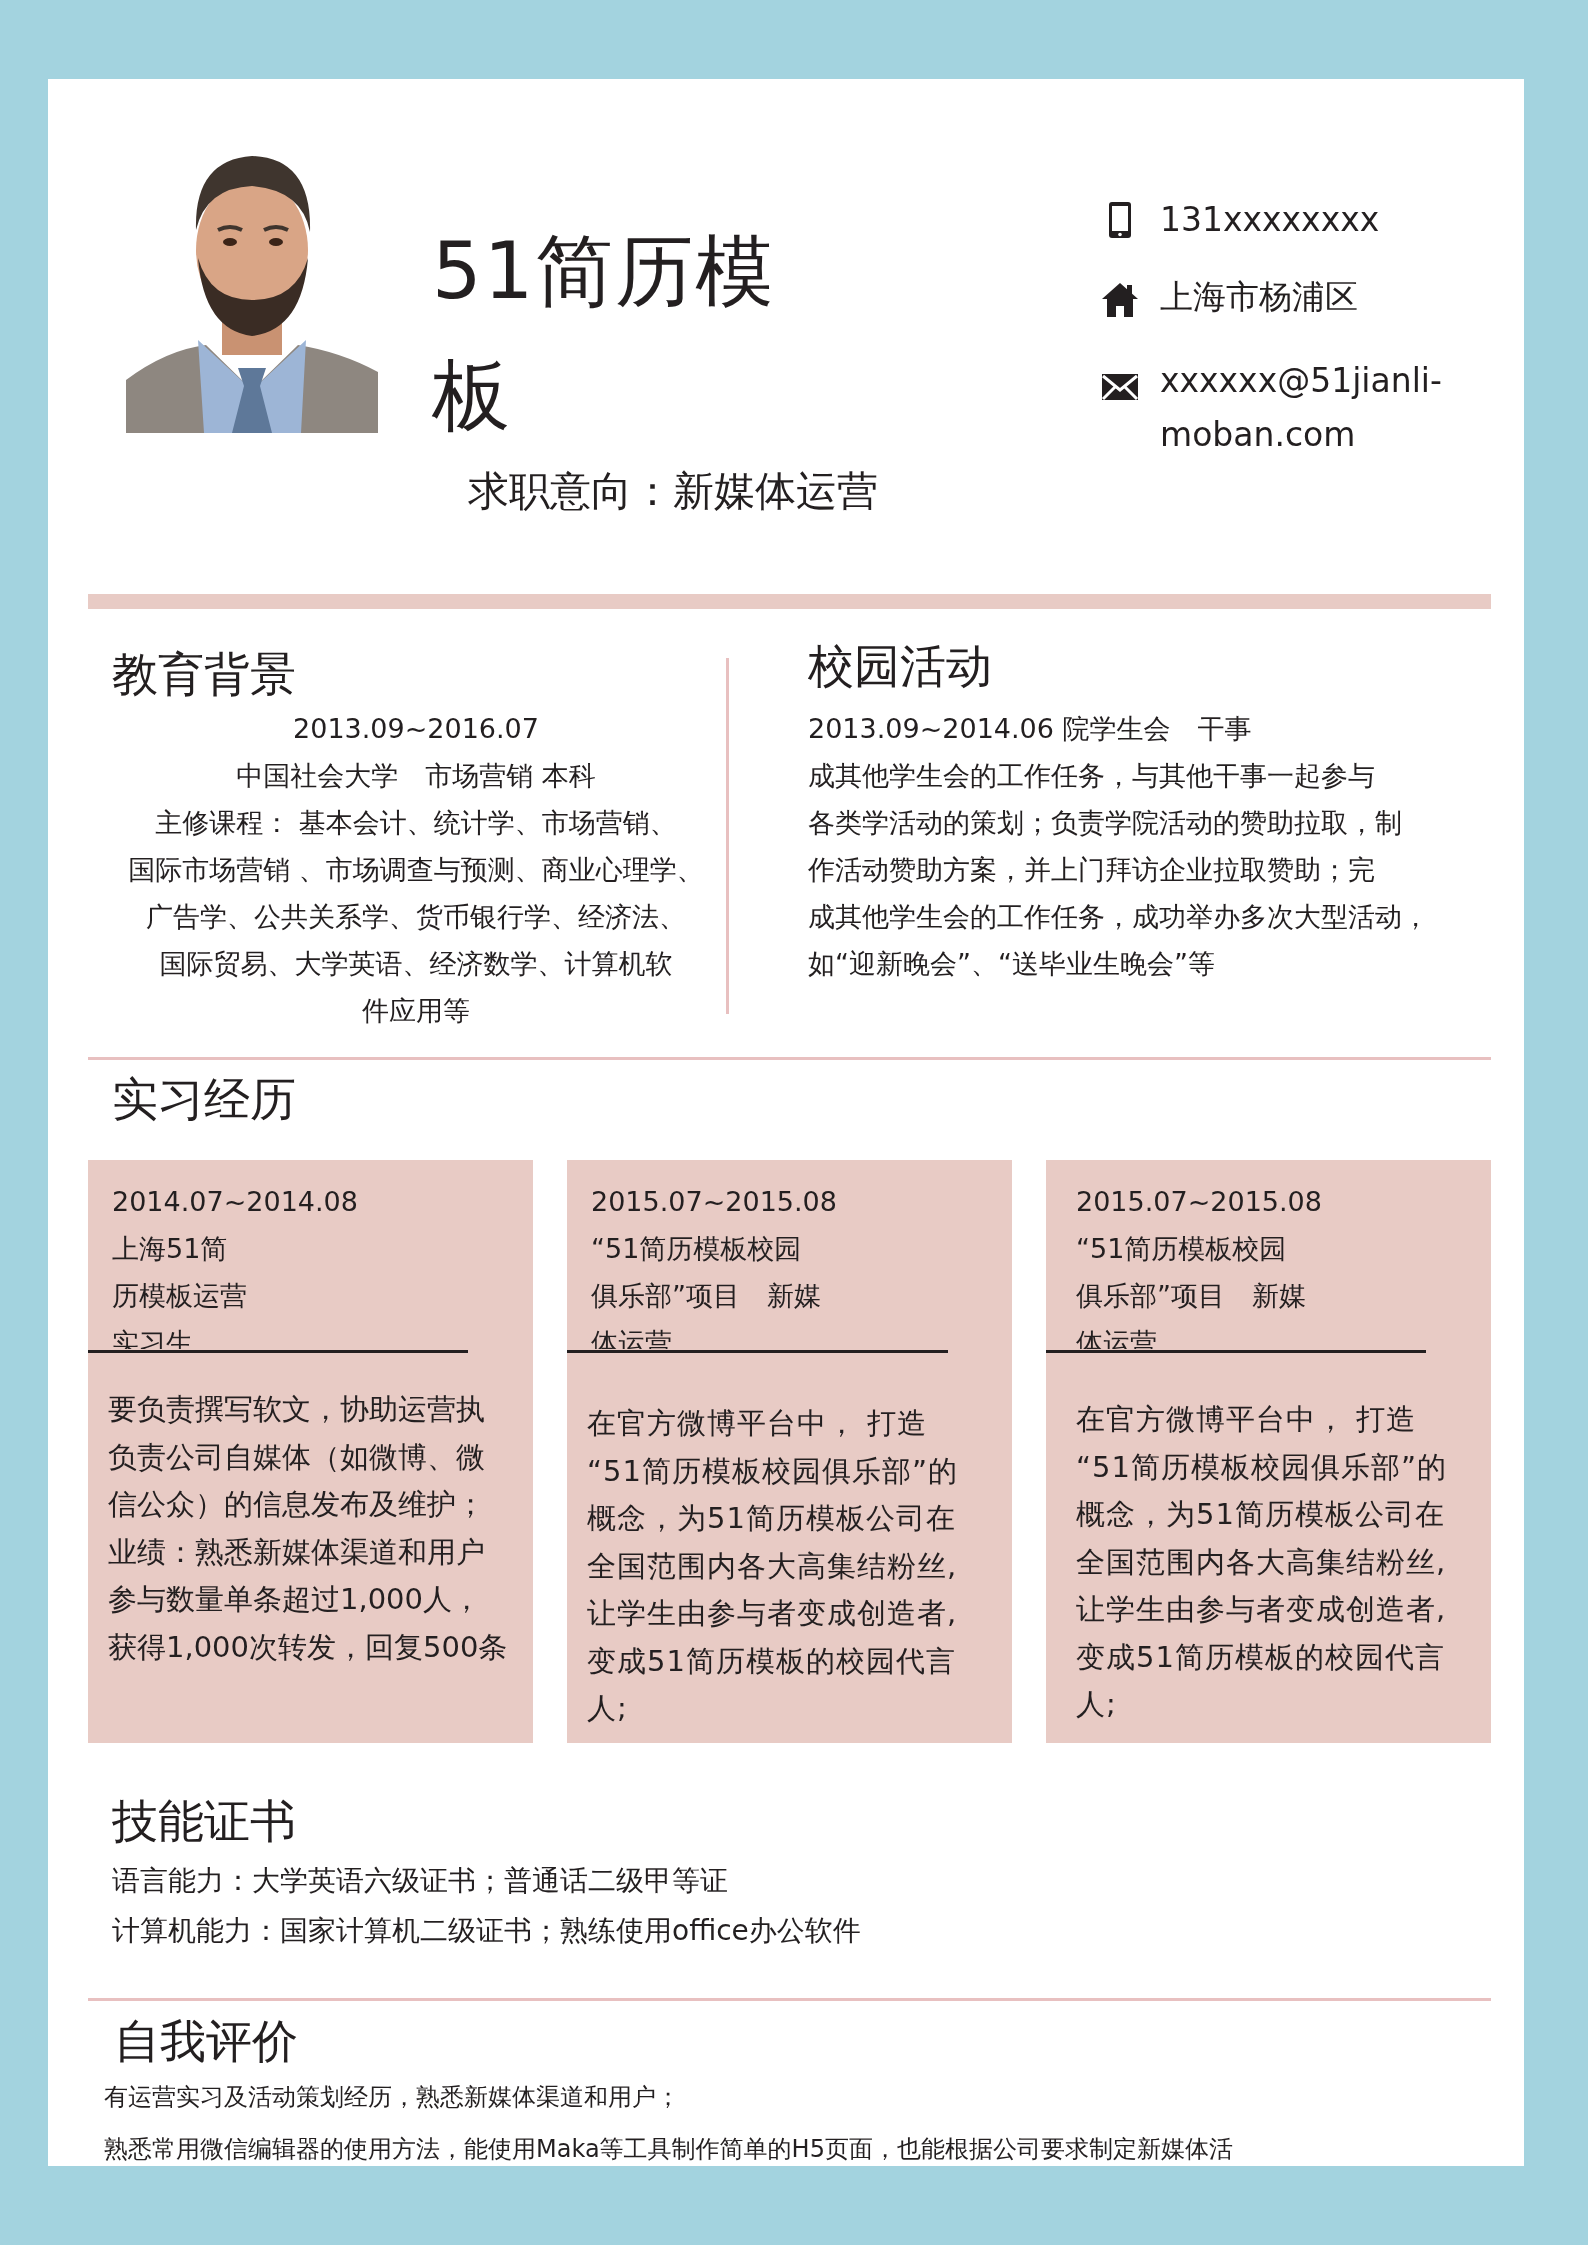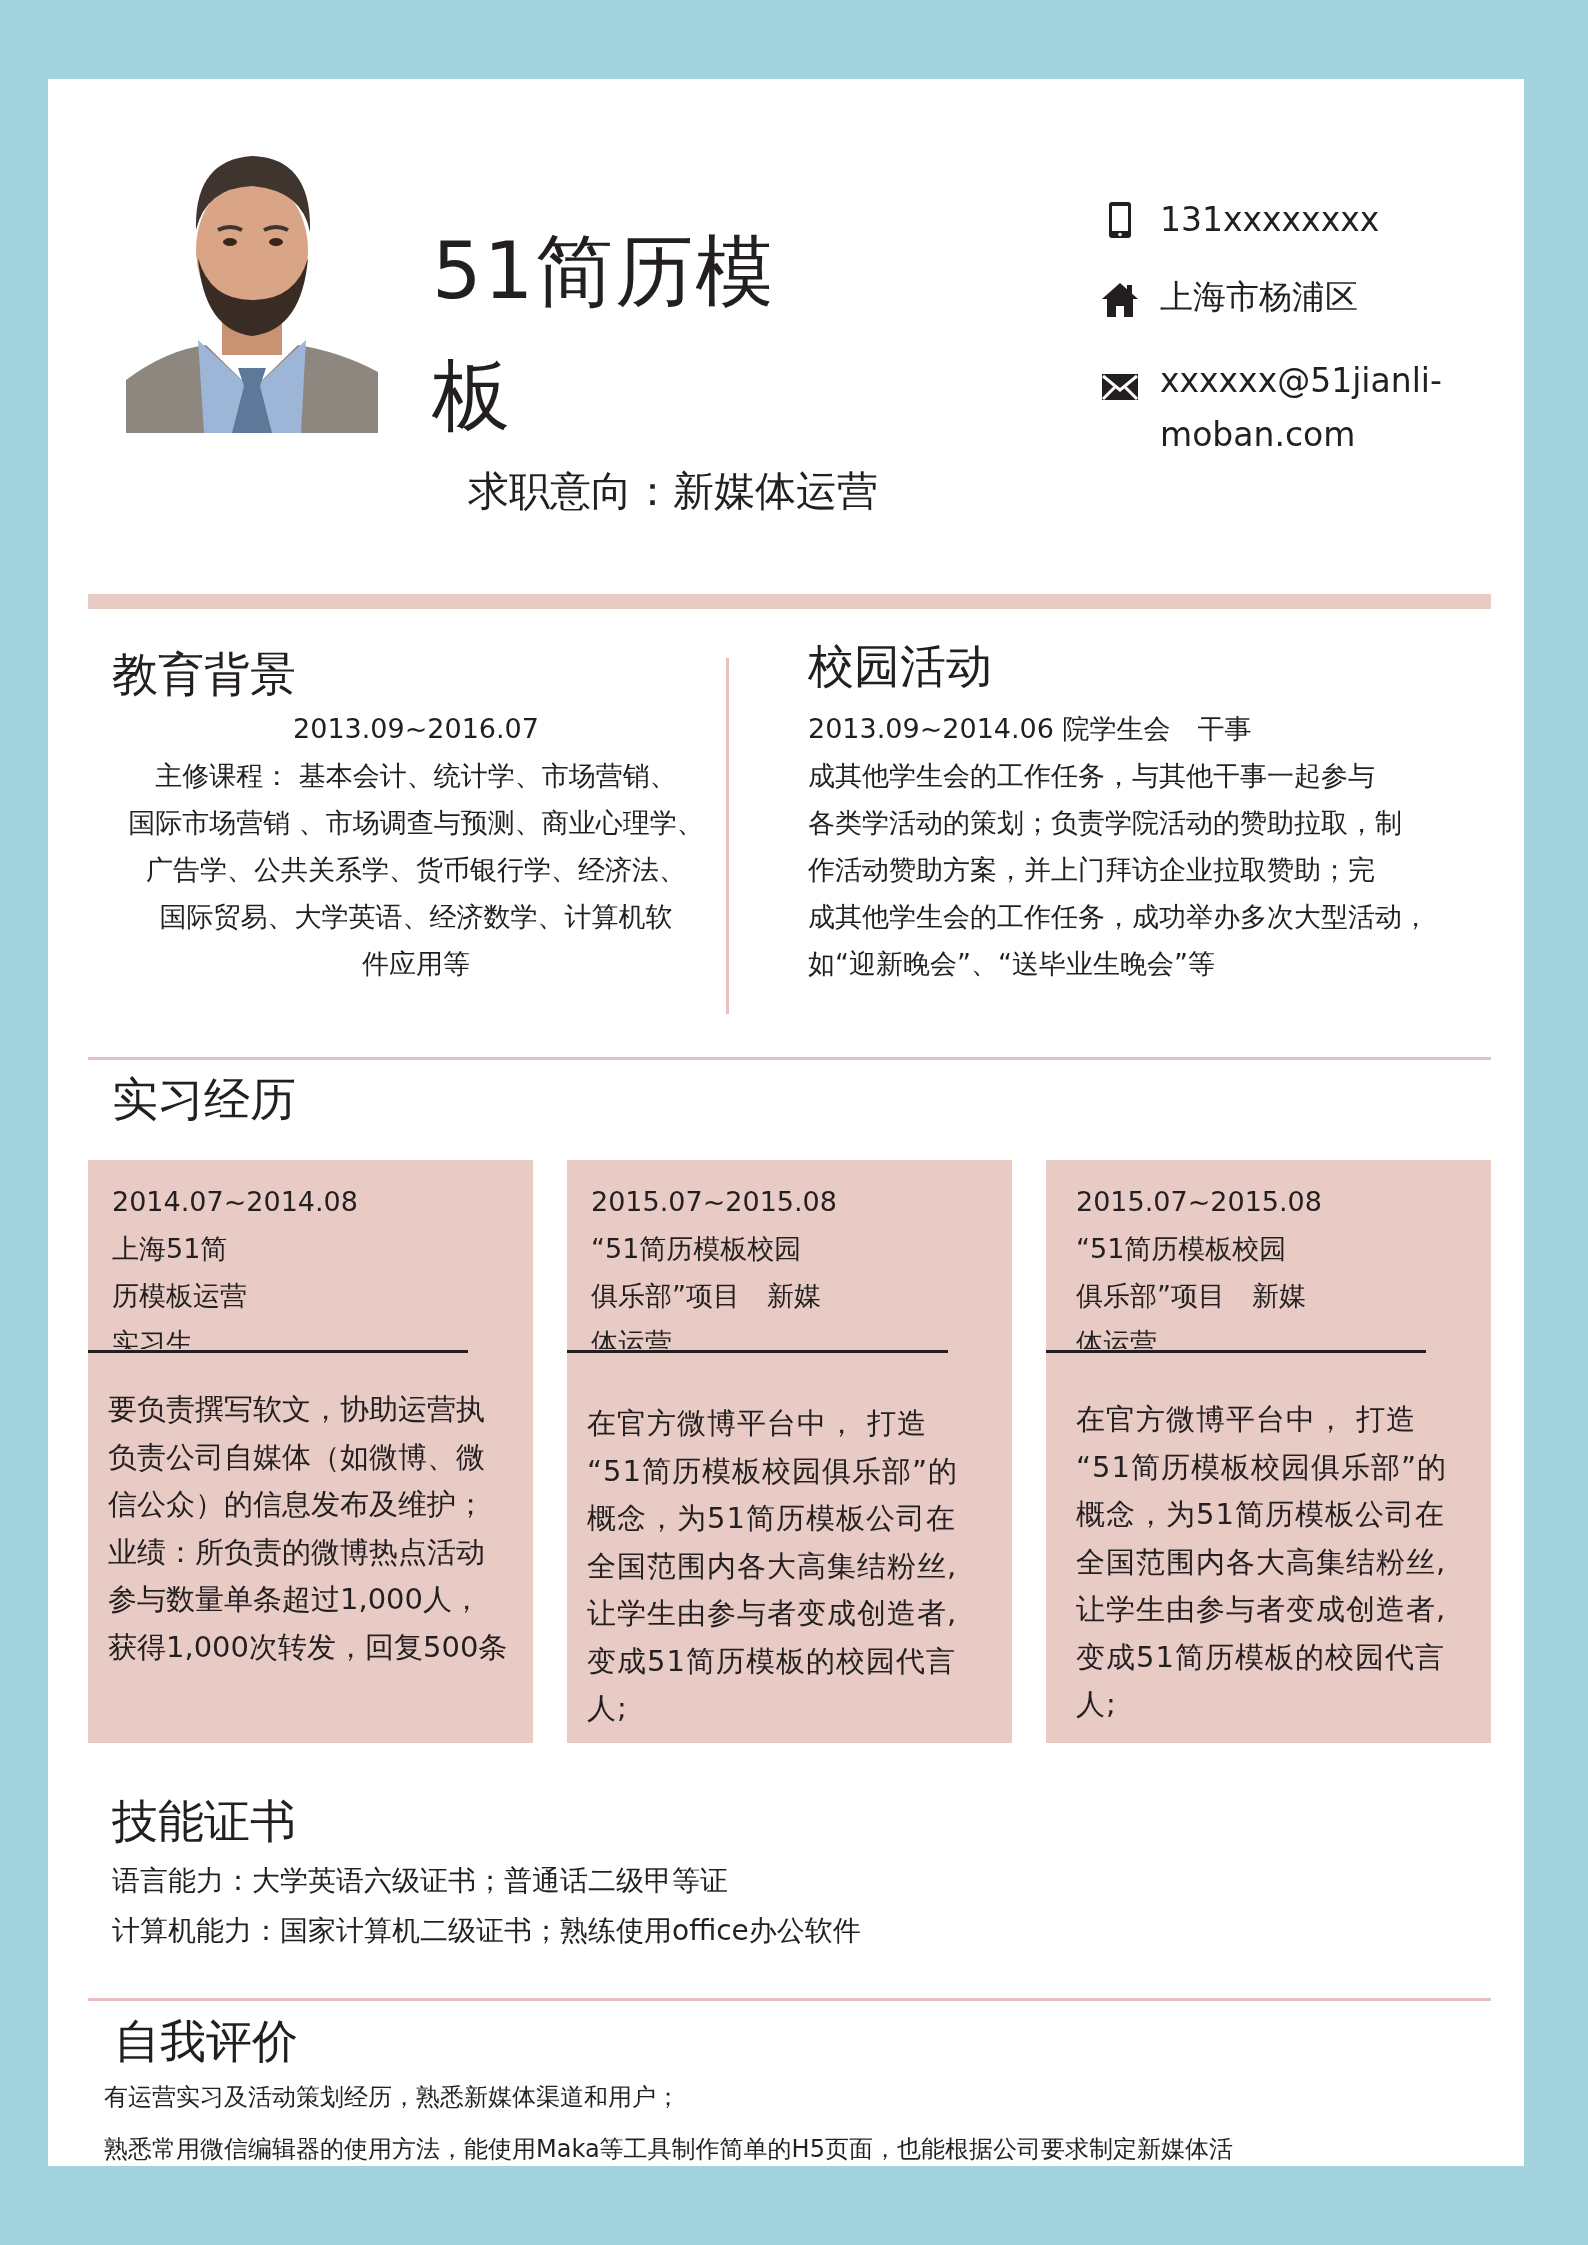--- a/index.html
+++ b/index.html
@@ -110,20 +110,21 @@
     </svg>
     <span class="txt">xxxxxx@51jianli-</span>
     <span class="txt">moban.com</span>
   </div>
 
   <div class="abs pinkbar"></div>
 
   <div class="abs h2" style="left:64px; top:557px;margin-top:8px;">教育背景</div>
   <div class="abs body-text" style="left:58px; top:626px; width:620px;text-align:center;">
     <div>2013.09~2016.07</div>
+    <div>中国社会大学　市场营销 本科</div>
     <div>主修课程：  基本会计、统计学、市场营销、</div>
     <div>国际市场营销 、市场调查与预测、商业心理学、</div>
     <div>广告学、公共关系学、货币银行学、经济法、</div>
     <div>国际贸易、大学英语、经济数学、计算机软</div>
     <div>件应用等</div>
   </div>
 
   <div class="abs vline"></div>
 
   <div class="abs h2" style="left:760px; top:557px;">校园活动</div>
@@ -145,21 +146,21 @@
       <div>2014.07~2014.08</div>
       <div>上海51简</div>
       <div>历模板运营</div>
       <div>实习生</div>
     </div>
     <div class="rule" style="width:380px;"></div>
     <div class="desc">
       <div>要负责撰写软文，协助运营执</div>
       <div>负责公司自媒体（如微博、微</div>
       <div>信公众）的信息发布及维护；</div>
-      <div>业绩：所负责的微博热点活动</div>
+      <div>业绩：熟悉新媒体渠道和用户</div>
       <div>参与数量单条超过1,000人，</div>
       <div>获得1,000次转发，回复500条</div>
     </div>
   </div>
 
   <div class="abs card" style="left:519px; width:445px;">
     <div class="head">
       <div>2015.07~2015.08</div>
       <div>“51简历模板校园</div>
       <div>俱乐部”项目　新媒</div>

